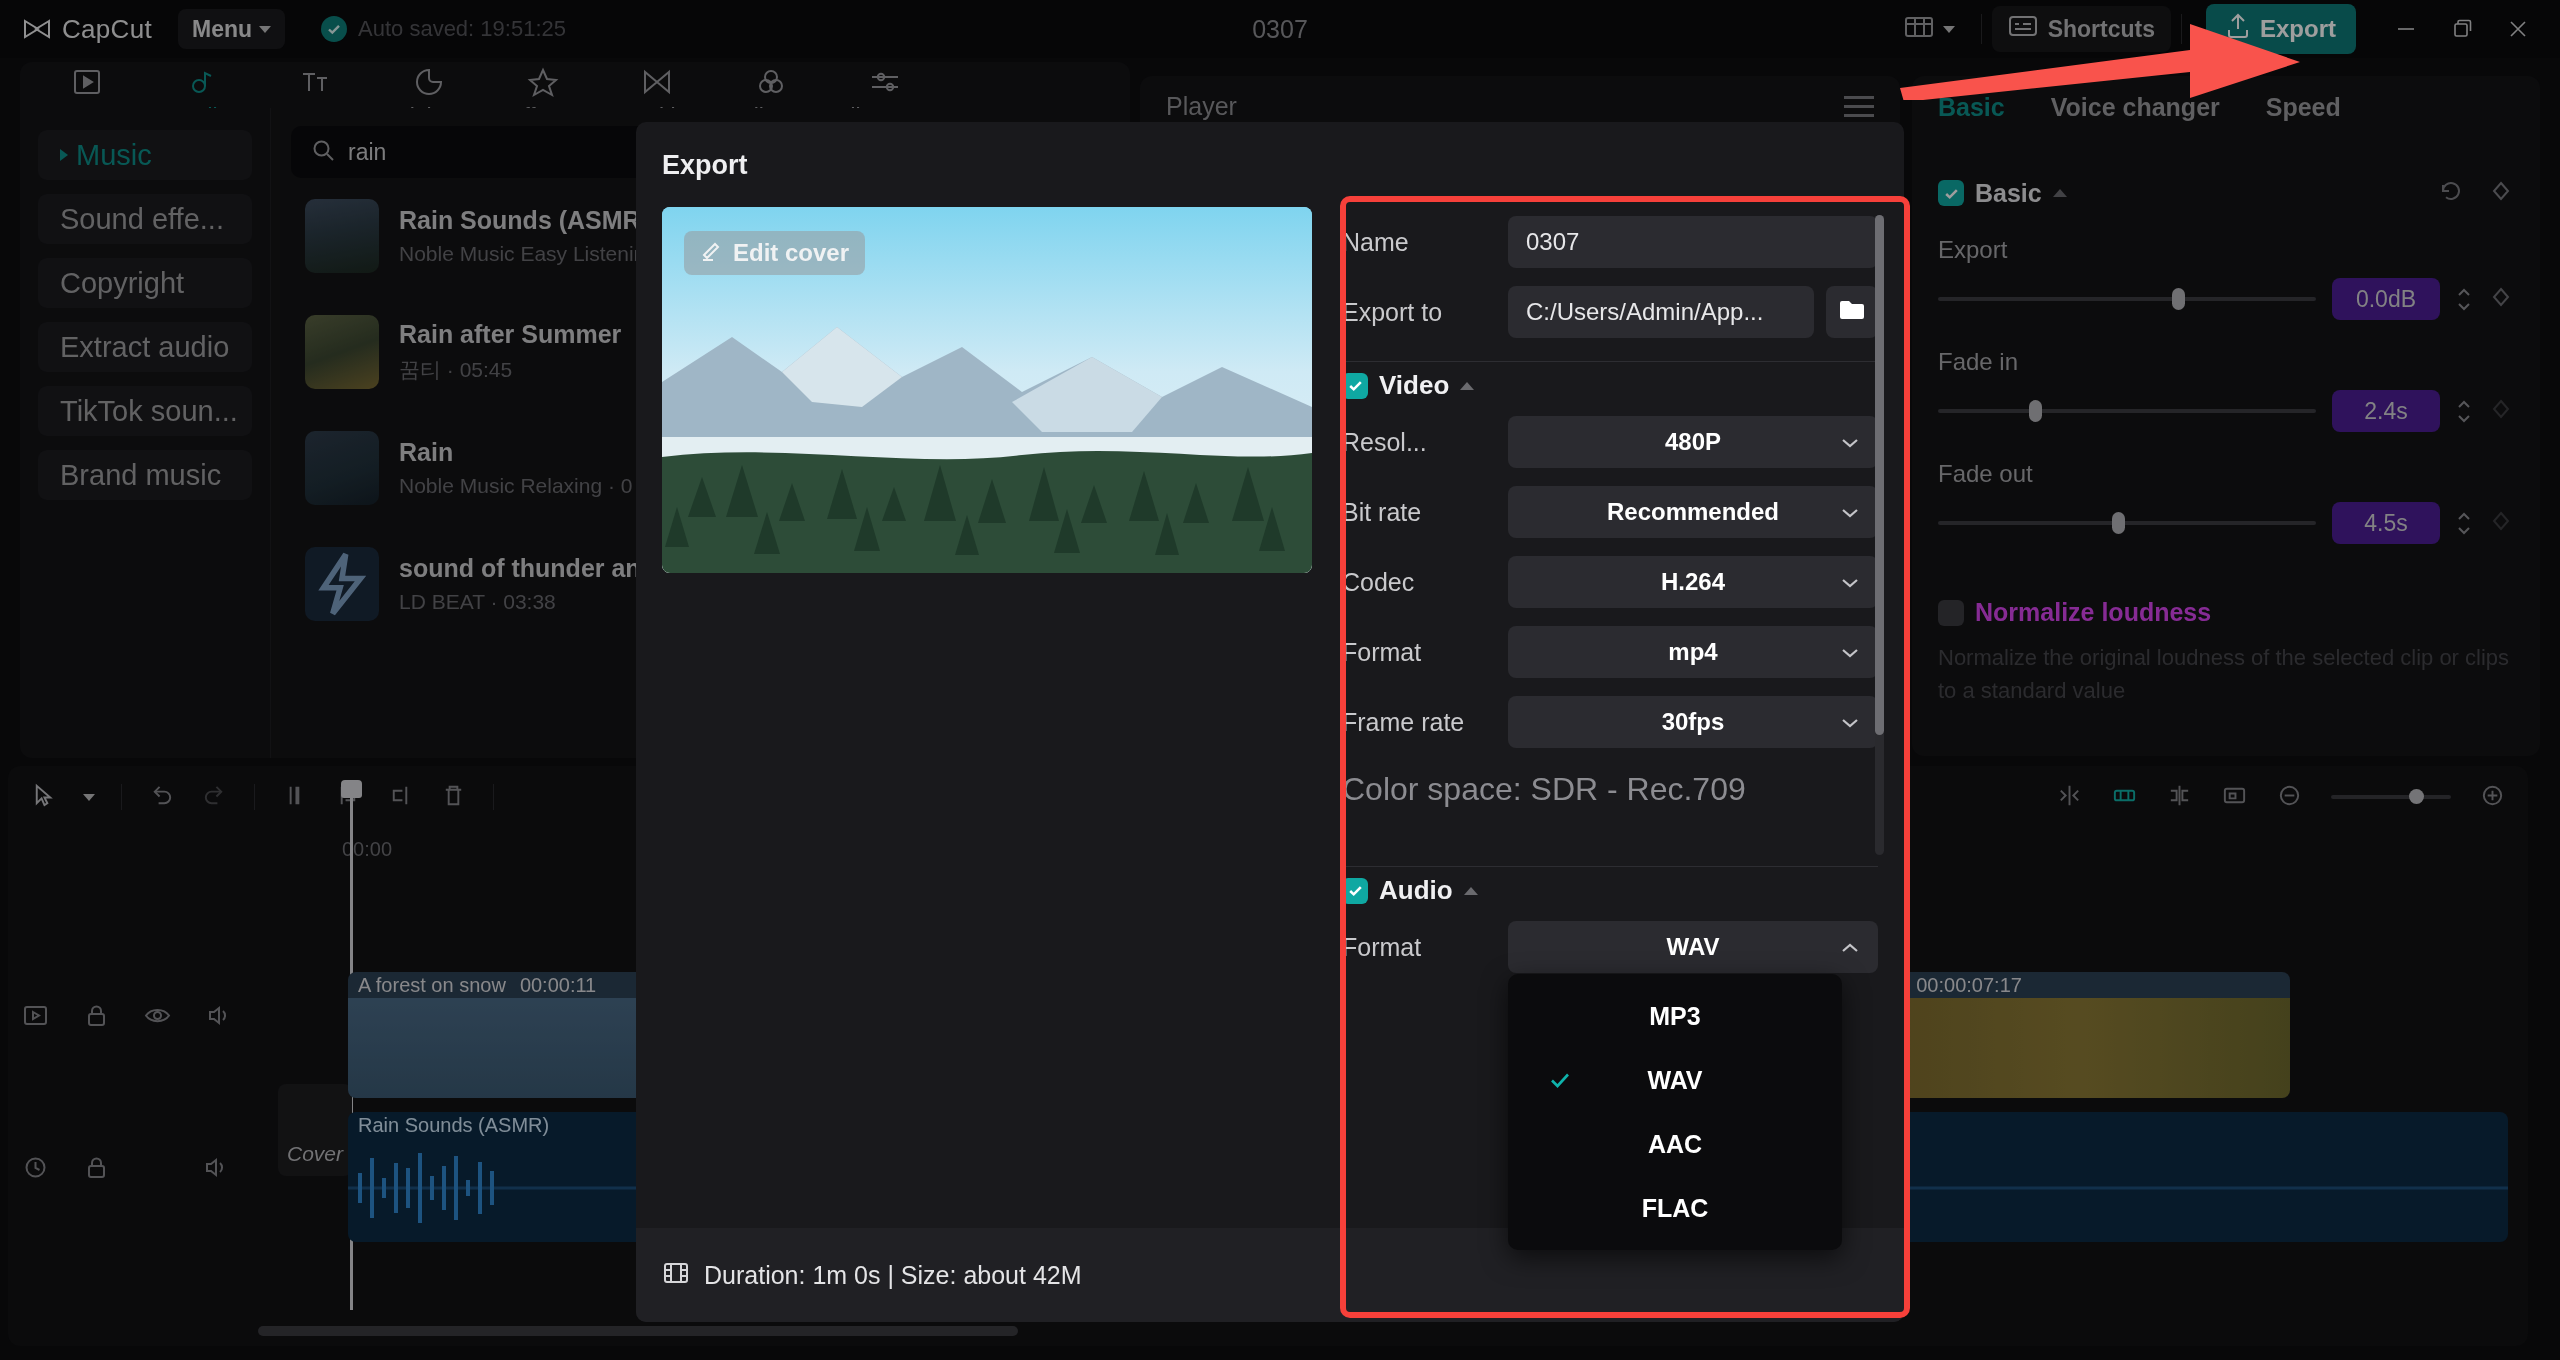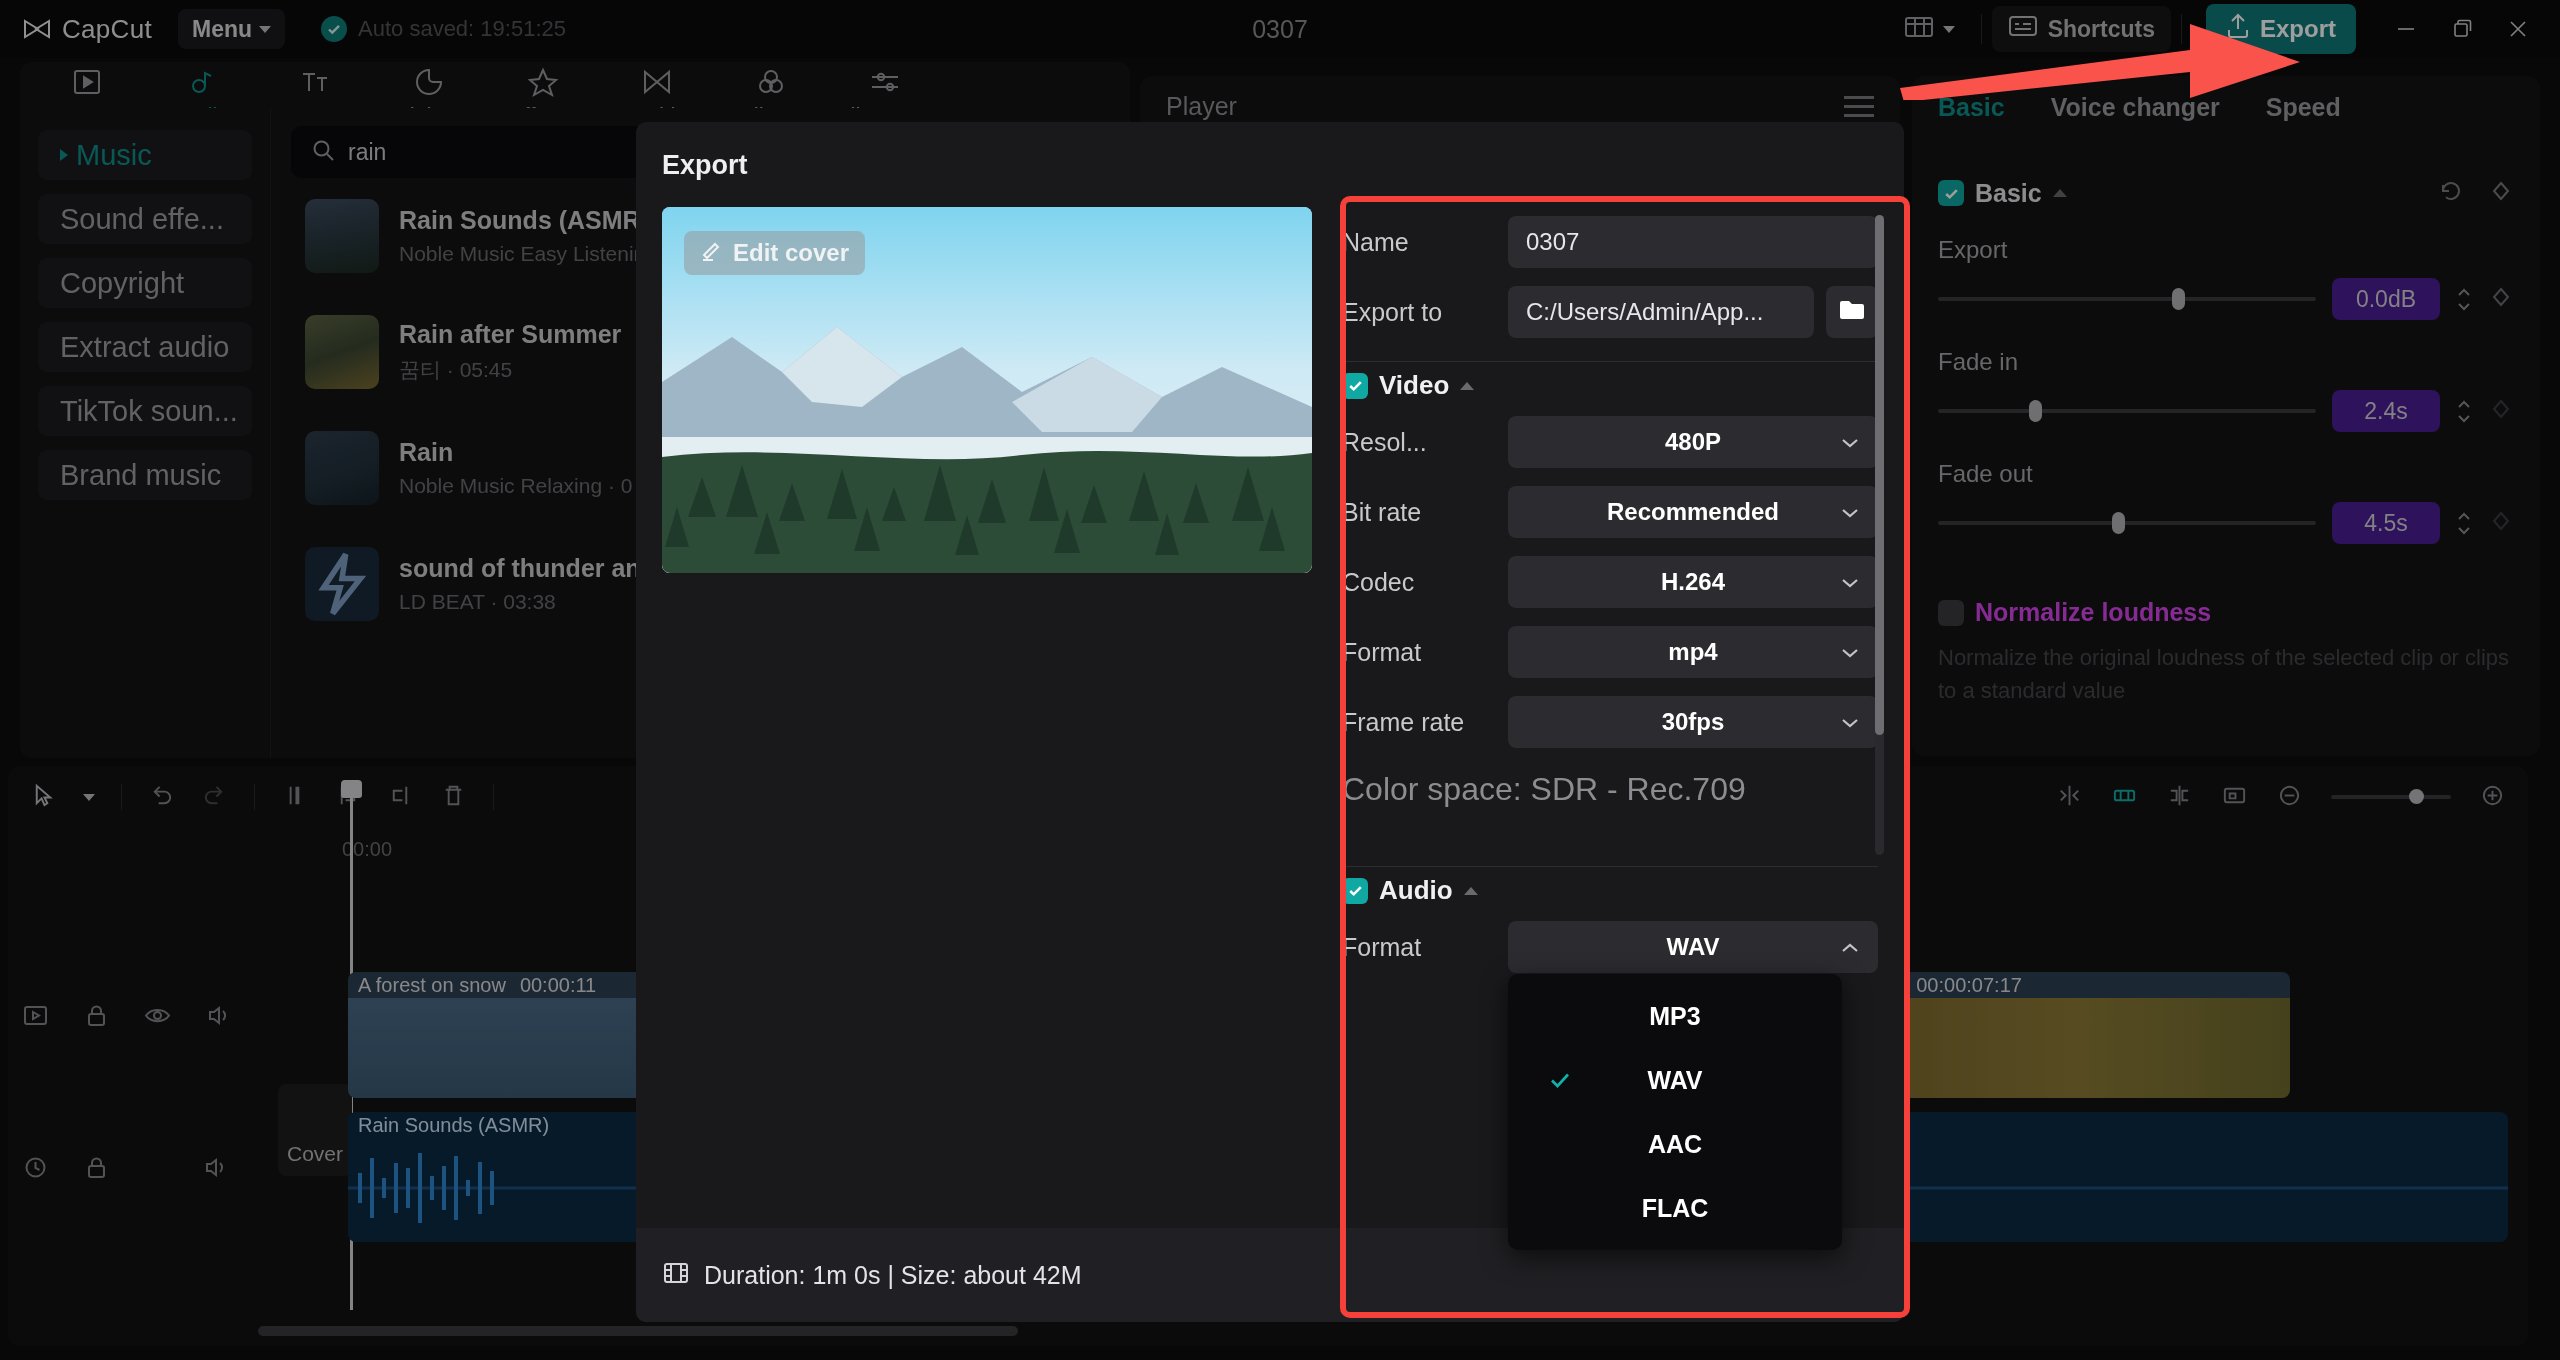--- a/index.html
+++ b/index.html
@@ -143,21 +143,21 @@
   .ruler { position: relative; height: 40px; border-bottom: 0px; }
   .ruler-lbl { position: absolute; top: 10px; color: #6c6c71; font-size: 20px; }
   .playhead { position: absolute; top: 2px; width: 3px; height: 520px; background: #d6d6da; }
   .playhead-cap { position: absolute; top: -10px; left: -9px; width: 21px; height: 18px; background: #d6d6da; border-radius: 4px 4px 3px 3px; }
   .tl-sidecol { position: absolute; left: 14px; width: 290px; }
   .tl-ic { color: #87878c; }
   .tl-ic svg { width: 27px; height: 27px; }
   .cover-chip {
     width: 74px; height: 92px; background: #1d1d20; border-radius: 8px;
     display: flex; align-items: flex-end; justify-content: center; padding-bottom: 10px;
-    color: #b8b8bc; font-size: 21px;
+    color: #b8b8bc; font-size: 21px; font-style: italic;
   }
   .clip { position: absolute; border-radius: 8px; overflow: hidden; }
   .clip-hdr { height: 26px; display: flex; align-items: center; gap: 14px; padding: 0 10px; color: #dcdce0; font-size: 20px; }
   .vid-body { background: linear-gradient(180deg,#4a6a86,#38566e); height: 100%; }
 
   
   .overlay { position: absolute; inset: 0; background: rgba(0,0,0,0.38); }
   .modal {
     position: absolute; top: 122px; left: 636px; width: 1268px; height: 1200px;
     background: #19191c; border-radius: 10px; overflow: hidden;

